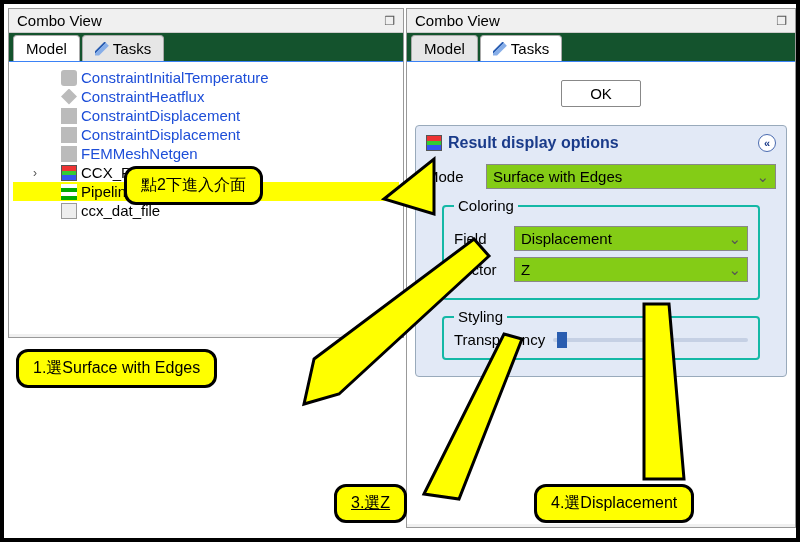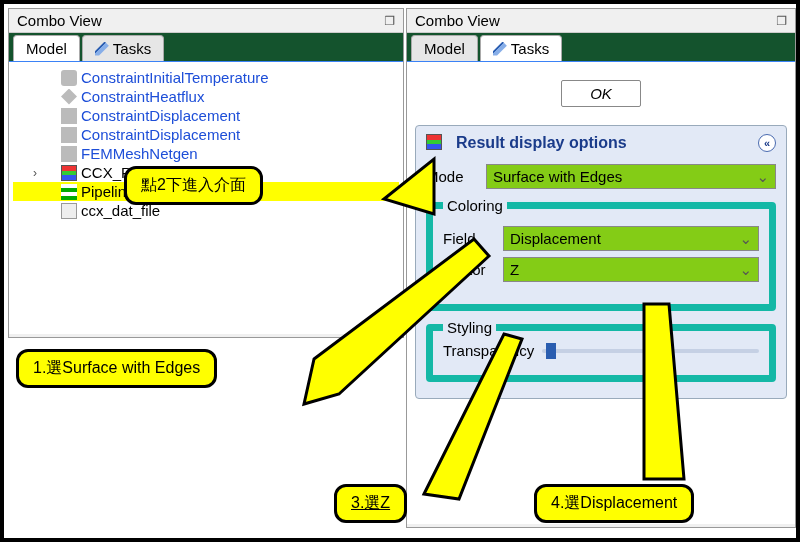--- a/index.html
+++ b/index.html
@@ -27,32 +27,32 @@
   .ico.temp { background:#bbb; border-radius:3px;}
   .ico.flux { background:#bbb; clip-path:polygon(50% 0,100% 50%,50% 100%,0 50%);}
   .ico.disp { background:#bbb;}
   .ico.pipe { background:repeating-linear-gradient(0deg,#0a0 0 4px,#fff 4px 8px),repeating-linear-gradient(90deg,#0a0 0 4px,#fff 4px 8px);}
   .ico.mesh { background:#bbb;}
   .ico.results { background:linear-gradient(#e33,#e33 33%,#3c3 33%,#3c3 66%,#35e 66%); border:1px solid #555;}
   .ico.file { background:#eee; border:1px solid #999;}
 
   .task-body { background:#fff; padding:8px; height:calc(100% - 56px);}
   .ok-wrap { text-align:center; margin:10px 0 18px 0;}
-  .ok-btn { background:#fff; border:1px solid #888; padding:4px 28px; font-size:15px; border-radius:2px;font-style:italic;}
+  .ok-btn { background:#fff; border:1px solid #888; padding:4px 28px; font-size:15px; border-radius:2px;}
 
   .task-panel { border:1px solid #9ab; border-radius:4px; background:#e2e9f6; padding:8px 10px; margin-bottom:8px;}
-  .task-header { display:flex; align-items:flex-start; gap:14px; color:#1a3b8a; font-weight:bold; font-size:16px; padding-bottom:6px;}
+  .task-header { display:flex; align-items:center; gap:6px; color:#1a3b8a; font-weight:bold; font-size:16px; padding-bottom:6px;}
   .collapse-btn { margin-left:auto; width:18px; height:18px; border:1px solid #4a6bb0; border-radius:50%; display:flex;align-items:center;justify-content:center;font-size:11px;color:#1a3b8a;background:#fff;}
 
   .form-row { display:flex; align-items:center; font-size:15px; margin:6px 0;}
   .form-row label { width:60px; }
   .select { flex:1; background:#84cc16; border:1px solid #888; padding:3px 6px; position:relative; font-size:15px;}
   .select::after { content:"⌄"; position:absolute; right:6px; color:#555;}
 
-  fieldset.group { border:7px solid #14b8a6; border-radius:4px; margin:8px 0; padding:6px 10px 16px 10px;}
+  fieldset.group { border:2px solid #14b8a6; border-radius:4px; margin:8px 16px; padding:6px 10px 10px 10px;}
   fieldset.group legend { font-size:15px; padding:0 4px;}
 
   .slider-row { display:flex; align-items:center; gap:8px; font-size:15px;}
   .slider-track { flex:1; height:4px; background:#c5d0e4; position:relative; border-radius:2px;}
   .slider-thumb { position:absolute; left:2%; top:-6px; width:10px; height:16px; background:#2a5db0;}
 
   
   .callout { position:absolute; background:#ffff00; border:3px solid #000; border-radius:12px; padding:6px 14px; font-size:16px; font-weight:500; white-space:nowrap;}
   .callout.sm { font-size:16px; }
 

